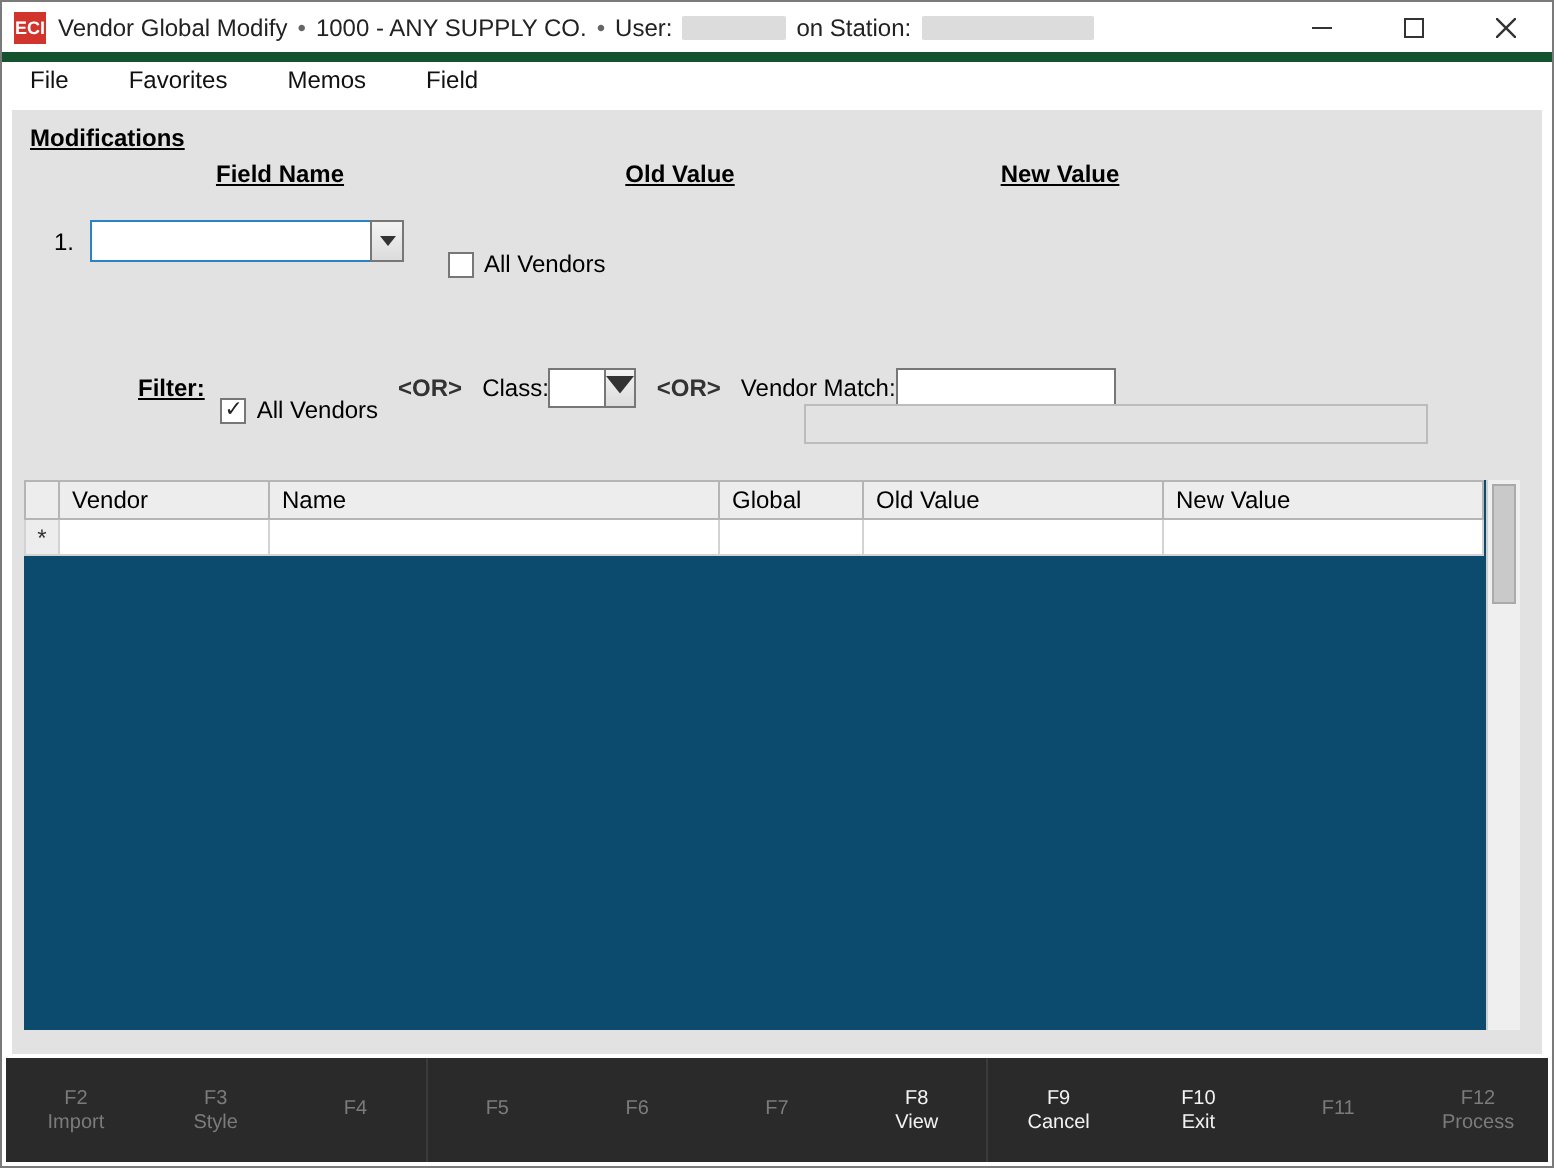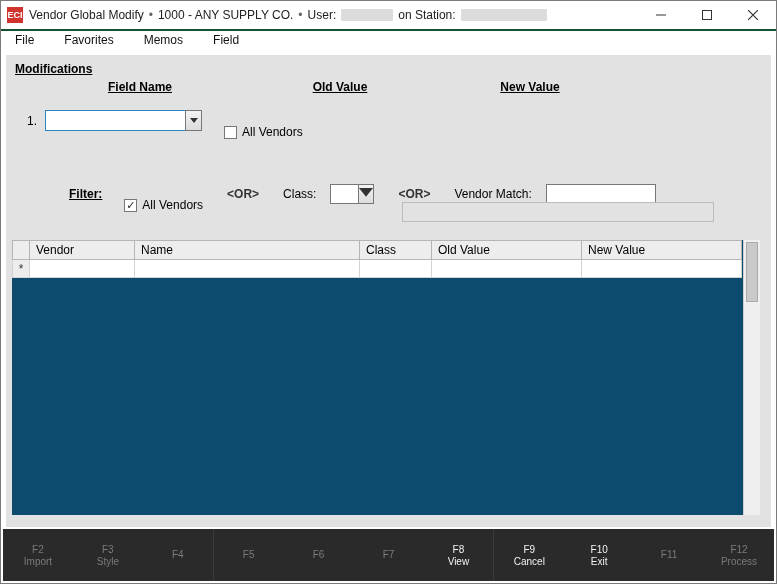--- a/index.html
+++ b/index.html
@@ -15,21 +15,21 @@
     position: relative;
   }
 
   
   .titlebar {
     height: 30px;
     background: #ffffff;
     display: flex;
     align-items: center;
     padding: 0 0 0 6px;
-    border-bottom: 2px solid #14532d;
+    border-bottom: 5px solid #14532d;
   }
   .titlebar .app-icon {
     width: 16px; height: 16px;
     background: #d0342c;
     color: #fff;
     font-size: 9px;
     font-weight: bold;
     display: flex; align-items: center; justify-content: center;
     margin-right: 6px;
   }
@@ -123,21 +123,20 @@
     font-size: 11px;
     line-height: 1;
     color: #222;
   }
 
   .filter-row {
     display: flex;
     align-items: center;
     margin-top: 36px;
     padding-left: 62px;
-    gap: 14px;
     font-size: 12px;
   }
   .filter-label { font-weight: bold; text-decoration: underline; margin-right: 8px; }
   .or-text { font-weight: bold; color: #333; margin: 0 10px; }
   .class-combo { display:flex; height:20px; }
   .class-combo input {
     width: 28px; height:20px; border:1px solid #777; border-right:none; background:#fff;
   }
   .class-combo .drop-btn {
     width: 16px; height: 20px;
@@ -320,21 +319,21 @@
         <col style="width:225px">
         <col style="width:72px">
         <col style="width:150px">
         <col>
       </colgroup>
       <thead>
         <tr>
           <th class="rowh"></th>
           <th>Vendor</th>
           <th>Name</th>
-          <th>Class</th>
+          <th>Global</th>
           <th>Old Value</th>
           <th>New Value</th>
         </tr>
       </thead>
       <tbody>
         <tr>
           <td class="rowh"><span class="new-row-marker">*</span></td>
           <td></td>
           <td></td>
           <td></td>

